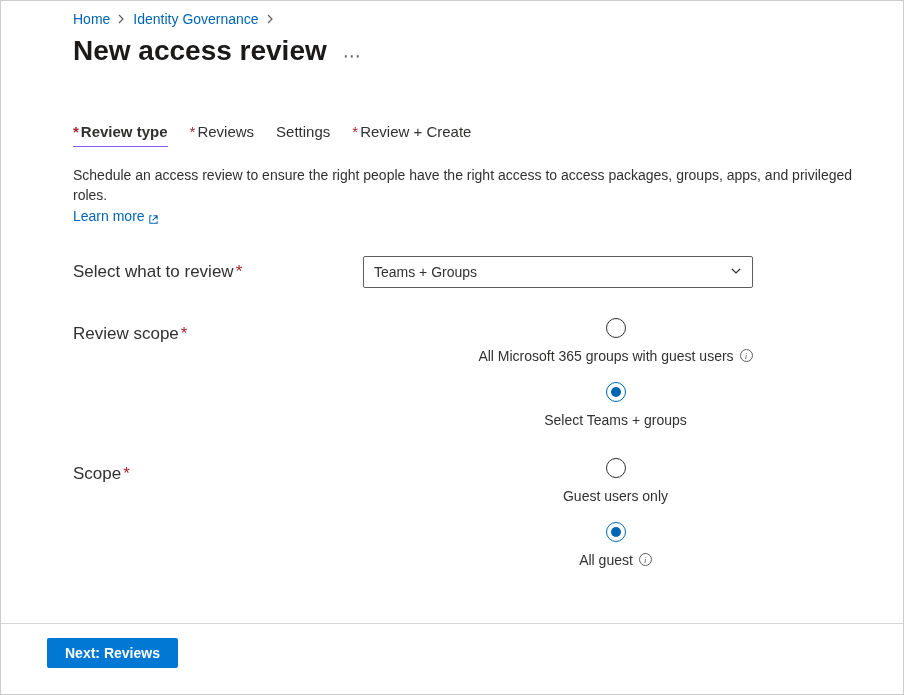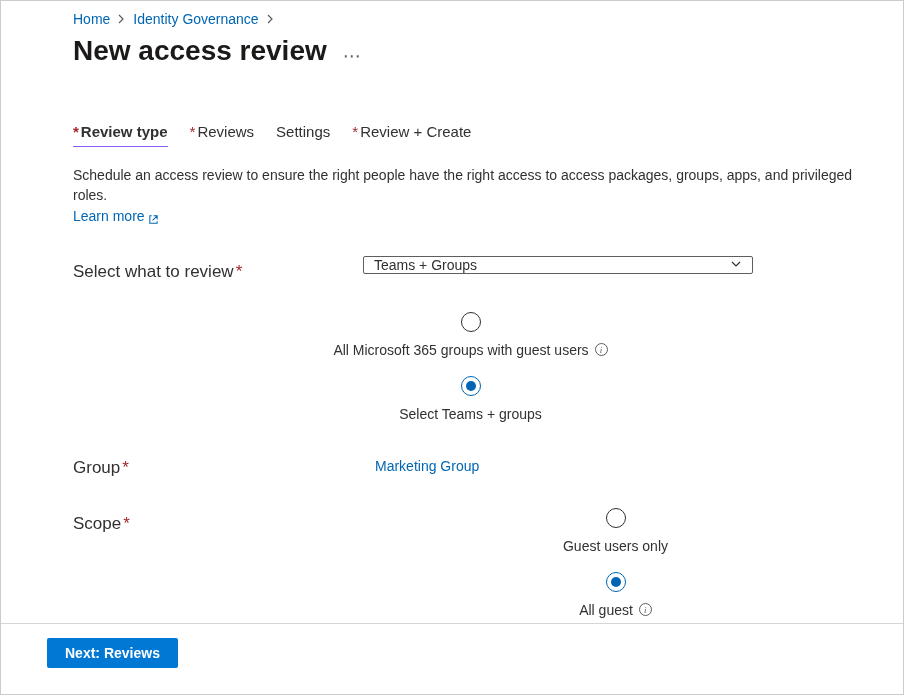--- a/index.html
+++ b/index.html
@@ -105,21 +105,21 @@
     }
     .form-label .req {
       color: #a4262c;
       margin-left: 2px;
     }
     .form-control {
       flex: 1;
     }
     .select-box {
       width: 390px;
-      height: 18px;
+      height: 32px;
       border: 1px solid #605e5c;
       border-radius: 2px;
       display: flex;
       align-items: center;
       justify-content: space-between;
       padding: 0 10px;
       cursor: pointer;
       font-size: 14px;
       background: #fff;
     }
@@ -277,47 +277,42 @@
         <span>
           <svg class="chevron" viewBox="0 0 12 12">
               <path d="M2 4 L6 8 L10 4" stroke="#323130" stroke-width="1.2" fill="none"></path>
             </svg>
         </span>
       </div>
     </div>
   </div>
 
   <div class="form-row">
+    <div class="form-label">
+      <span>Review scope</span><span class="req">*</span>
+    </div>
     <div class="form-control">
       <div class="radio-list">
         <div class="radio-item">
           <div class="radio-circle"></div>
           <span class="radio-label">
             <span>All Microsoft 365 groups with guest users</span>
             <span class="info-icon">i</span>
           </span>
         </div>
         <div class="radio-item">
           <div class="radio-circle checked"></div>
           <span class="radio-label">
             <span>Select Teams + groups</span>
           </span>
         </div>
       </div>
     </div>
   </div>
 
-  <div class="form-row">
-    <div class="form-label">
-      <span>Group</span><span class="req">*</span>
-    </div>
-    <div class="form-control">
-      <a class="group-link">Marketing Group</a>
-    </div>
-  </div>
 
   <div class="form-row">
     <div class="form-label">
       <span>Scope</span><span class="req">*</span>
     </div>
     <div class="form-control">
       <div class="radio-list">
         <div class="radio-item">
           <div class="radio-circle"></div>
           <span class="radio-label">

